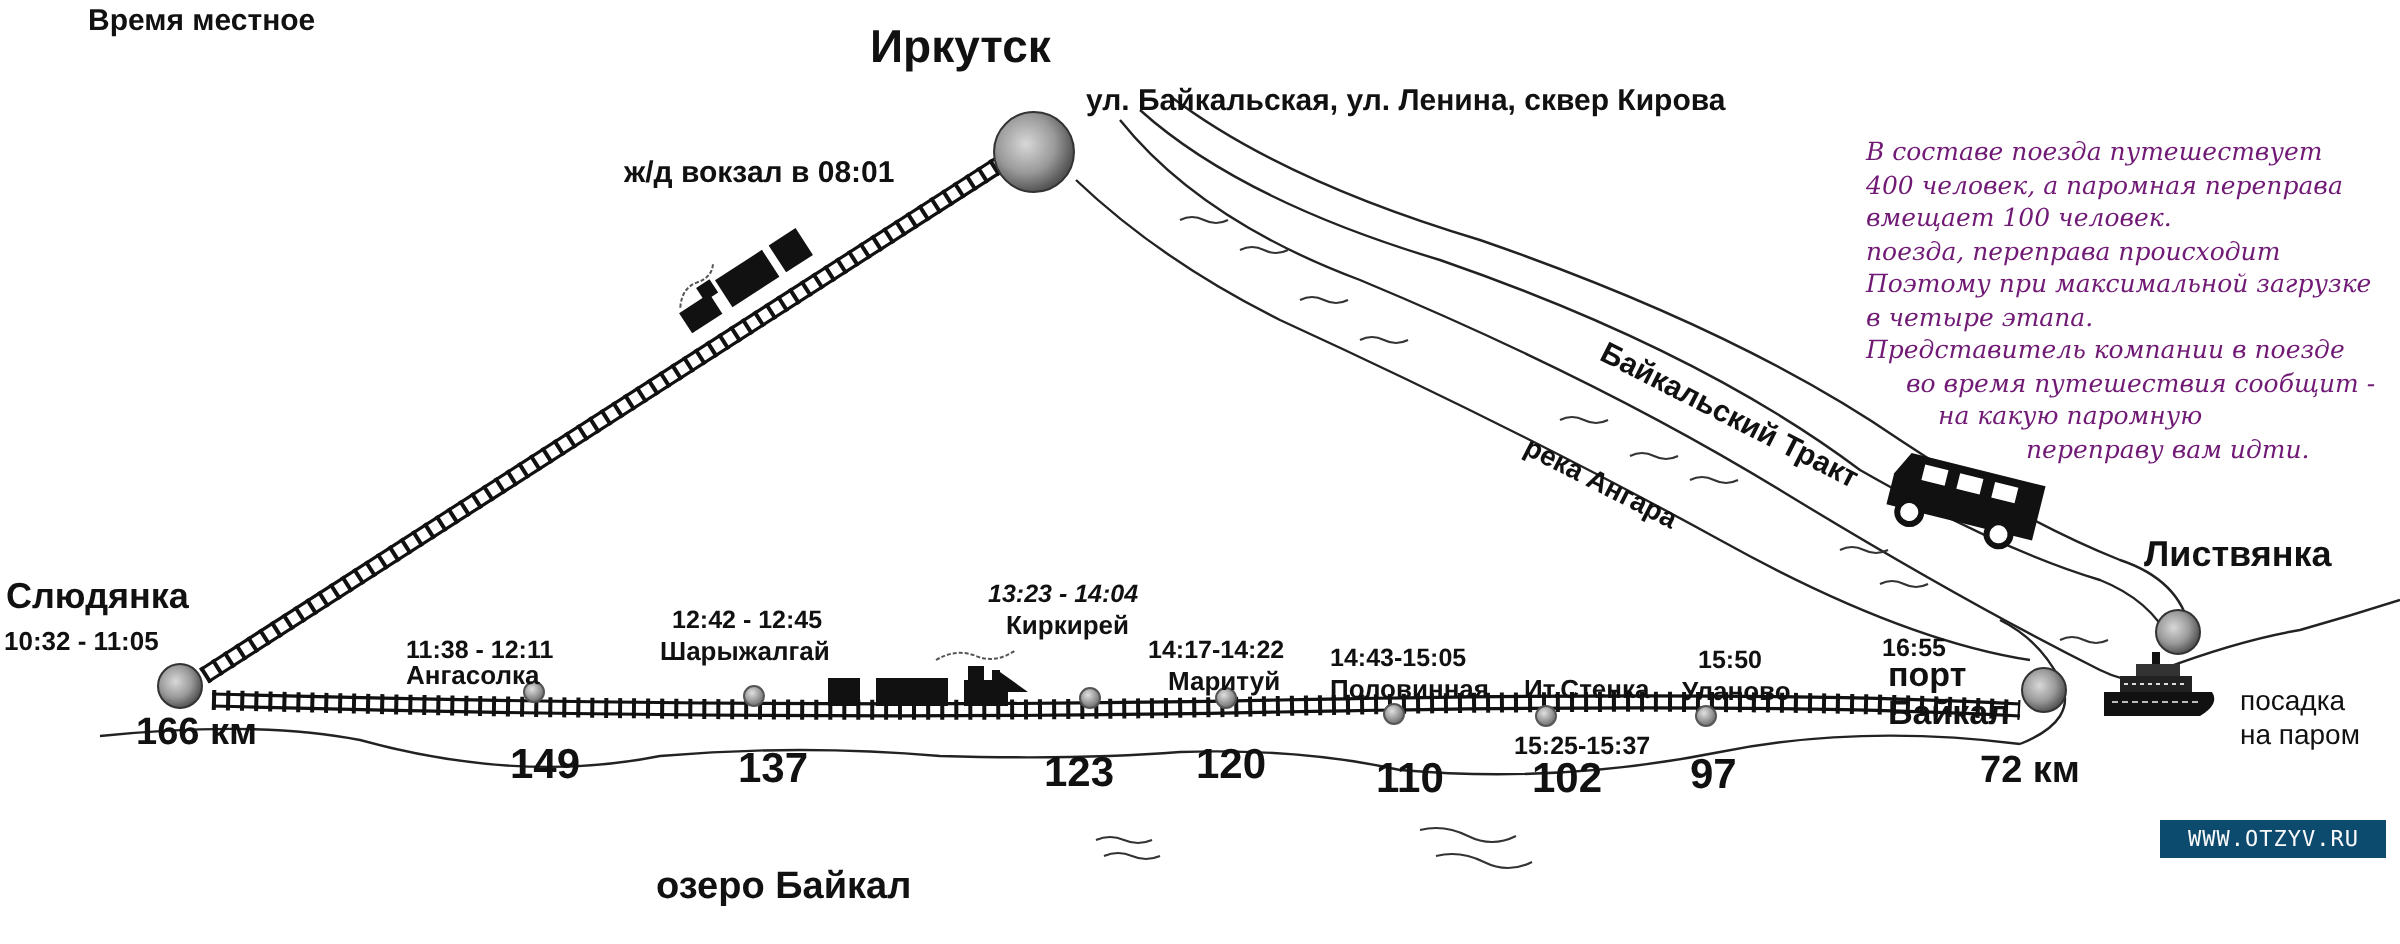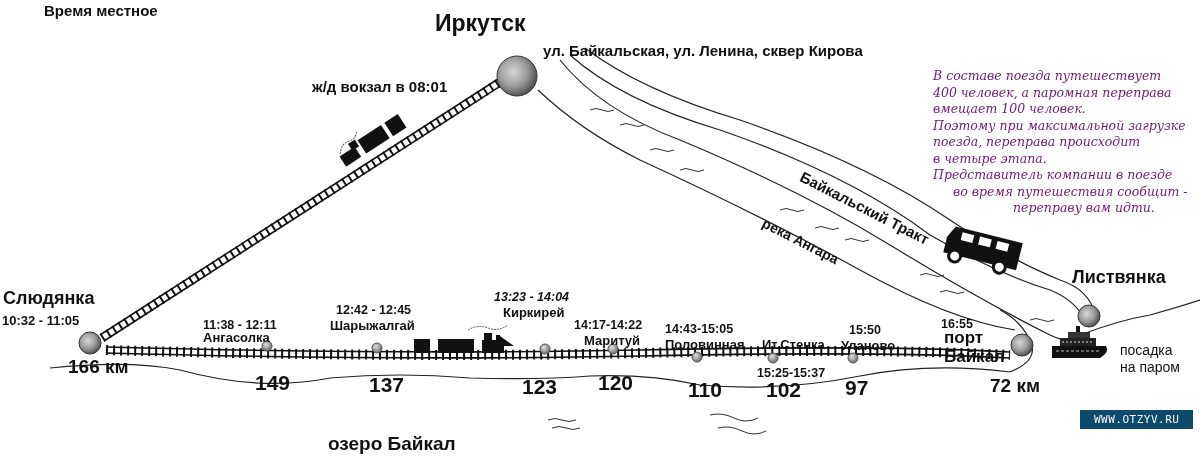--- a/index.html
+++ b/index.html
@@ -132,25 +132,26 @@
 <div class="abs b" style="left:44px; top:2px; font-size:15px;">Время местное</div>
 
 <div class="abs b" style="left:435px; top:10px; font-size:23px;">Иркутск</div>
 <div class="abs b" style="left:312px; top:48px; font-size:15px;margin-top:30px;">ж/д вокзал в 08:01</div>
 <div class="abs b" style="left:543px; top:42px; font-size:15px;">ул. Байкальская, ул. Ленина, сквер Кирова</div>
 
 <div class="abs note" style="left:933px; top:68px;">
   <div>В составе поезда путешествует</div>
   <div>400 человек, а паромная переправа</div>
   <div>вмещает 100 человек.</div>
+  <div>поезда, переправа происходит</div>
   <div>Поэтому при максимальной загрузке</div>
-  <div>поезда, переправа происходит</div>
   <div>в четыре этапа.</div>
   <div>Представитель компании в поезде</div>
   <div style="padding-left:20px;">во время путешествия сообщит -</div>
+  <div style="padding-left:36px;">на какую паромную</div>
   <div style="padding-left:80px;">переправу вам идти.</div>
 </div>
 
 <div class="abs b" style="left:805px; top:168px; font-size:15px; transform:rotate(27deg); transform-origin:left top;">Байкальский Тракт</div>
 <div class="abs b" style="left:767px; top:215px; font-size:14px; transform:rotate(27deg); transform-origin:left top;">река Ангара</div>
 
 <div class="abs b" style="left:1072px; top:267px; font-size:18px;">Листвянка</div>
 
 <div class="abs b" style="left:3px; top:288px; font-size:18px;">Слюдянка</div>
 <div class="abs b" style="left:2px; top:313px; font-size:13px;">10:32 - 11:05</div>

